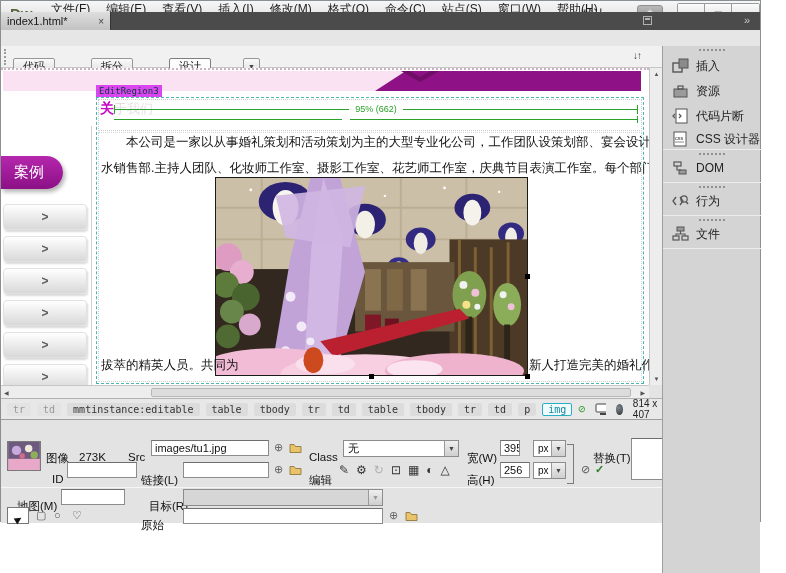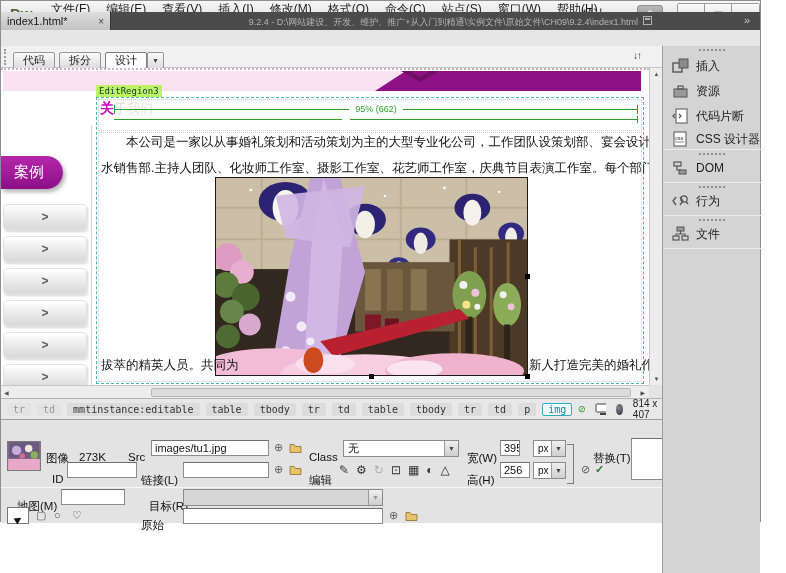--- a/index.html
+++ b/index.html
@@ -34,21 +34,21 @@
   .doc-tab .t-close { font-size:10px; color:#444; margin-left:4px; }
   .doc-path { position:absolute; right:122px; top:4px; font-size:9px; color:#b2b2b2; white-space:nowrap; }
   .float-icon { position:absolute; right:108px; top:4px; width:9px; height:9px; border:1px solid #b2b2b2; }
   .float-icon::after { content:""; position:absolute; left:1px; top:1px; width:5px; height:2px; background:#b2b2b2; }
   .collapse-btn { position:absolute; right:10px; top:2px; color:#c9c9c9; font-size:11px; }
 
   
   .toolbar { position:absolute; left:0; top:45px; width:661px; height:22px; background:#f1f1f1;
     border-bottom:1px solid #c6c6c6; }
   .grip-v { position:absolute; left:3px; top:3px; width:3px; height:16px; border-left:2px dotted #9a9a9a; }
-  .view-btns { position:absolute; left:12px; top:6px; display:flex; }
+  .view-btns { position:absolute; left:12px; top:12px; display:flex;gap:32px; }
   .vbtn { height:17px; padding:0 9px; font-size:11px; color:#222; border:1px solid #979797;
     background:linear-gradient(#fafafa,#dcdcdc); border-radius:2px; margin-right:4px;
     display:flex; align-items:center; }
   .vbtn.active { background:#fdfdfd; border-color:#7e7e7e; }
   .vbtn.caret-btn { padding:0 4px; font-size:7px; color:#444; margin-left:-4px; }
   .sync-icon { position:absolute; left:632px; top:4px; font-size:10px; color:#333; letter-spacing:-1px; }
 
   
   .design { position:absolute; left:0; top:67px; width:648px; height:317px; background:#fff; overflow:hidden; }
   .dot-top { position:absolute; left:0; top:0; width:648px; border-top:2px dotted #cdb2c4; }
@@ -60,21 +60,21 @@
   .site-divider { position:absolute; left:90px; top:58px; width:1px; height:259px; background:#d2d2d2; }
   .case-pill { position:absolute; left:0; top:88px; width:62px; height:33px;
     border-radius:0 17px 17px 0; background:linear-gradient(#b527ad,#8c1086);
     box-shadow:2px 3px 4px rgba(0,0,0,.3); color:#fff; font-size:15px;
     display:flex; align-items:center; padding-left:13px; }
   .side-btn { position:absolute; left:2px; width:84px; height:26px; border-radius:4px;
     border:1px solid #e2e2e2; background:linear-gradient(#ffffff,#d8d8d8);
     box-shadow:1px 2px 2px rgba(0,0,0,.15); color:#5c5c5c; font-size:12px; font-weight:bold;
     display:flex; align-items:center; justify-content:center; }
   .editable-box { position:absolute; left:95px; top:29px; width:548px; height:287px; border:1px dashed #49b8ae; }
-  .edit-label { position:absolute; left:95px; top:17px; height:12px; background:#bef264; color:#083c3c;
+  .edit-label { position:absolute; left:95px; top:17px; height:12px; background:#d946ef; color:#083c3c;
     font-size:9px; line-height:12px; padding:0 3px; font-family:"DejaVu Sans Mono", monospace; }
   .cell-dots1 { position:absolute; left:97px; top:31px; width:544px; height:32px; border:1px dotted #cccccc; }
   .cell-dots2 { position:absolute; left:97px; top:64px; width:544px; height:250px; border:1px dotted #d4d4d4; }
   .heading { position:absolute; left:99px; top:31px; }
   .heading .hchar { color:#c40cc4; font-weight:bold; font-size:14px; }
   .heading .hghost { color:#e4dee4; font-size:13px; }
   .wbar { position:absolute; left:113px; top:36px; width:524px; height:10px; display:flex; align-items:center; }
   .wbar .tick { width:1px; height:9px; background:#2aa12a; }
   .wbar .wline { flex:1; height:1px; background:#2aa12a; }
   .wbar .wlabel { font-size:9px; color:#2aa12a; padding:0 6px; white-space:nowrap; }
@@ -189,21 +189,20 @@
         <span>□</span>
         <span>x</span>
       </div>
     </div>
 
     <div class="tabbar">
       <div class="doc-tab">
         <span class="t-title">index1.html*</span>
         <span class="t-close">×</span>
       </div>
-      <span class="doc-path">9.2.4 - D:\网站建设、开发、维护、推广+从入门到精通\实例文件\原始文件\CH09\9.2.4\index1.html</span>
       <span class="float-icon"></span>
       <span class="collapse-btn">»</span>
     </div>
 
     <div class="toolbar">
       <span class="grip-v"></span>
       <div class="view-btns">
         <span class="vbtn">代码</span>
         <span class="vbtn">拆分</span>
         <span class="vbtn active">设计</span>

